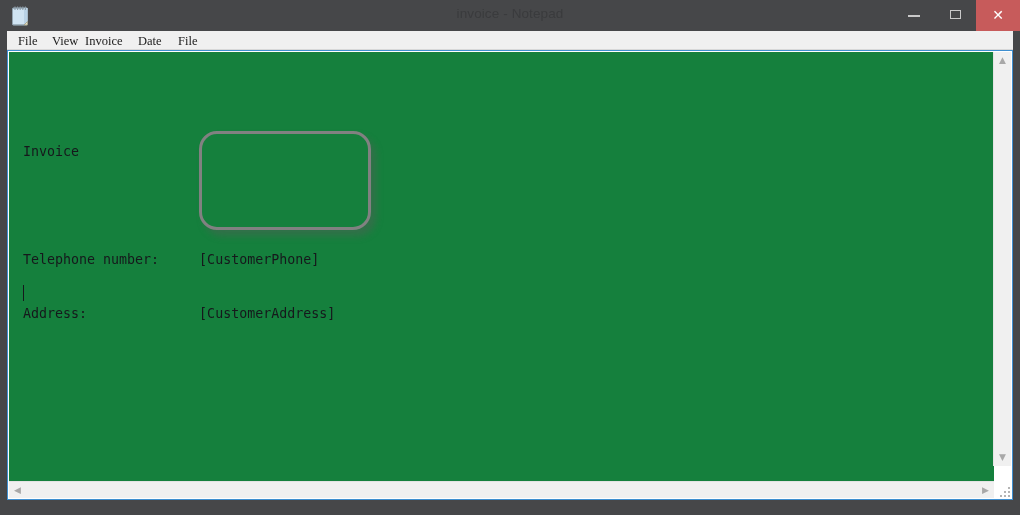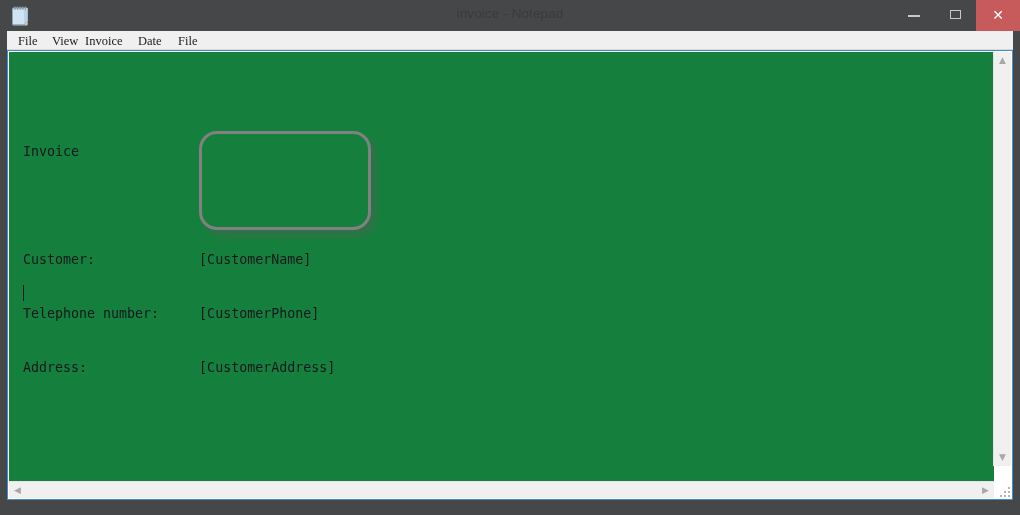--- a/index.html
+++ b/index.html
@@ -244,21 +244,20 @@
     <div class="menu-item" style="left:166px">File</div>
   </div>
 
   <div id="client">
 
     <div id="textarea">
 
       <div id="doc">
         <div class="line">Invoice</div>
         <div class="line"></div>
-        <div class="line">Customer:             [CustomerName]</div>
         <div class="line">Telephone number:     [CustomerPhone]</div>
         <div class="line">Address:              [CustomerAddress]</div>
         <div class="line"></div>
         
         
         
       </div>
 
       <div id="caret"></div>
 

